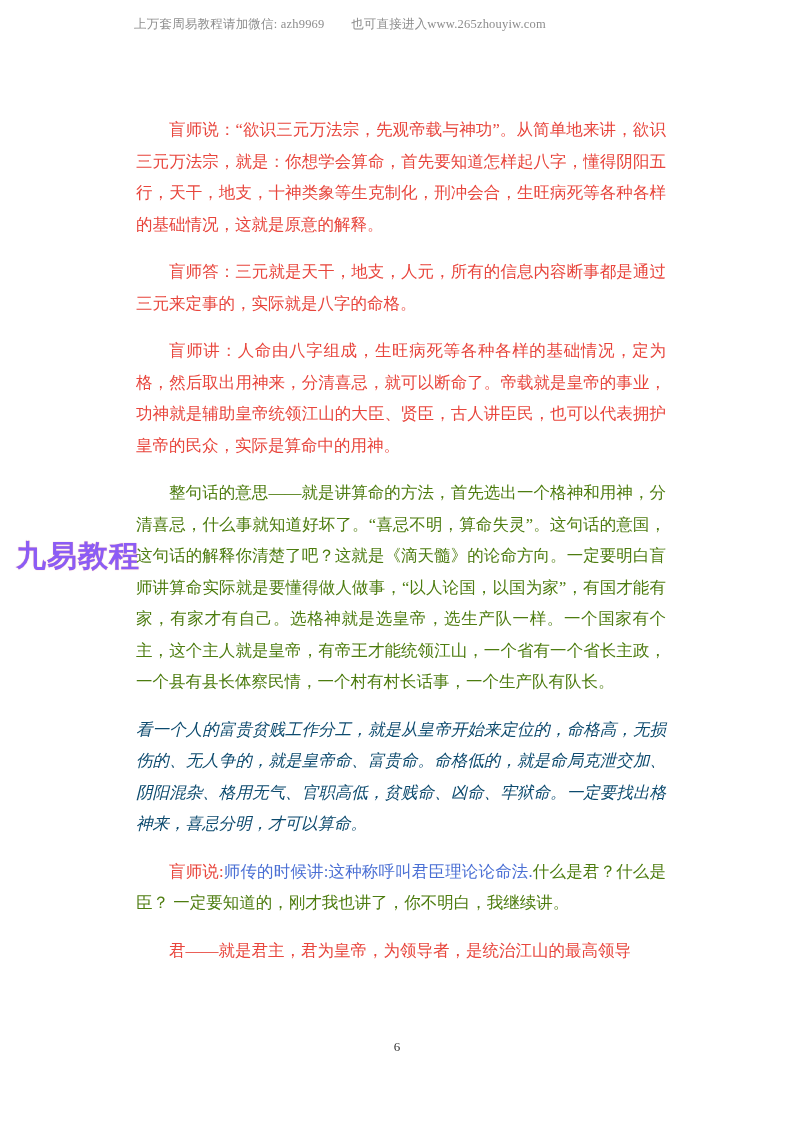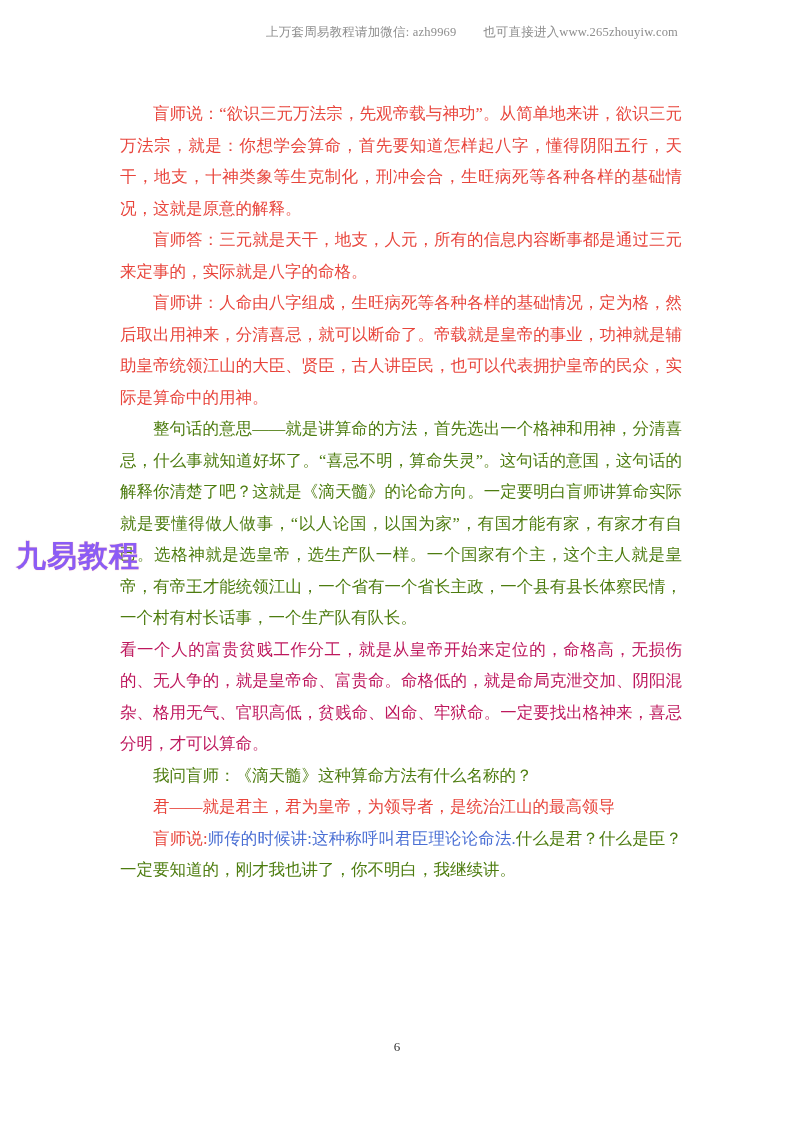--- a/index.html
+++ b/index.html
@@ -19,24 +19,24 @@
     position: absolute;
     inset: 0;
     width: 794px;
     height: 1123px;
     background: #ffffff;
   }
 
   
   .header-line {
     position: absolute;
-    top: 24px;
+    top: 16px;
     left: 0;
     width: 680px;
-    text-align: right;
+    text-align: center;
     font-size: 12.5px;
     color: #8d8d8d;
     font-family: "Liberation Serif", "DejaVu Serif", serif;
     letter-spacing: 0.2px;
     white-space: nowrap;
   }
   .header-line .seg { margin: 0 2px; }
   .header-line .gap { display: inline-block; width: 16px; }
 
   
@@ -45,29 +45,29 @@
     top: 98px;
     left: 120px;
     width: 562px;
     font-size: 16.5px;
     line-height: 31.5px;
     text-align: justify;
     text-justify: inter-ideograph;
   }
 
   .para {
-    margin: 0;
+    margin: 16px;
     text-indent: 2em;
     text-align: justify;
   }
   .para.noindent { text-indent: 0; }
 
   .red    { color: #e8453c; }
   .black  { color: #4d7c0f; }
-  .purple { color: #be185d; }
+  .purple { color: #0c4a6e; font-style: italic; }
   .blue   { color: #4a6fd4; }
 
   
   .watermark {
     position: absolute;
     left: 16px;
     top: 536px;
     font-family: Liberation Serif, serif;
     font-size: 30px;
     font-weight: bold;
@@ -100,23 +100,22 @@
     <span class="seg">也可直接进入www.265zhouyiw.com</span>
   </div>
 
   <div class="content">
 
     <p class="para red">盲师说：“欲识三元万法宗，先观帝载与神功”。从简单地来讲，欲识三元万法宗，就是：你想学会算命，首先要知道怎样起八字，懂得阴阳五行，天干，地支，十神类象等生克制化，刑冲会合，生旺病死等各种各样的基础情况，这就是原意的解释。</p>
     <p class="para red">盲师答：三元就是天干，地支，人元，所有的信息内容断事都是通过三元来定事的，实际就是八字的命格。</p>
     <p class="para red">盲师讲：人命由八字组成，生旺病死等各种各样的基础情况，定为格，然后取出用神来，分清喜忌，就可以断命了。帝载就是皇帝的事业，功神就是辅助皇帝统领江山的大臣、贤臣，古人讲臣民，也可以代表拥护皇帝的民众，实际是算命中的用神。</p>
     <p class="para black">整句话的意思——就是讲算命的方法，首先选出一个格神和用神，分清喜忌，什么事就知道好坏了。“喜忌不明，算命失灵”。这句话的意国，这句话的解释你清楚了吧？这就是《滴天髓》的论命方向。一定要明白盲师讲算命实际就是要懂得做人做事，“以人论国，以国为家”，有国才能有家，有家才有自己。选格神就是选皇帝，选生产队一样。一个国家有个主，这个主人就是皇帝，有帝王才能统领江山，一个省有一个省长主政，一个县有县长体察民情，一个村有村长话事，一个生产队有队长。</p>
     <p class="para purple noindent">看一个人的富贵贫贱工作分工，就是从皇帝开始来定位的，命格高，无损伤的、无人争的，就是皇帝命、富贵命。命格低的，就是命局克泄交加、阴阳混杂、格用无气、官职高低，贫贱命、凶命、牢狱命。一定要找出格神来，喜忌分明，才可以算命。</p>
-    <p class="para black">我问盲师：《滴天髓》这种算命方法有什么名称的？</p>
+    <p class="para"><span class="red">盲师说:</span><span class="blue">师传的时候讲:这种称呼叫君臣理论论命法.</span><span class="black">什么是君？什么是臣？ 一定要知道的，刚才我也讲了，你不明白，我继续讲。</span></p>
     <p class="para red">君——就是君主，君为皇帝，为领导者，是统治江山的最高领导</p>
-    <p class="para"><span class="red">盲师说:</span><span class="blue">师传的时候讲:这种称呼叫君臣理论论命法.</span><span class="black">什么是君？什么是臣？ 一定要知道的，刚才我也讲了，你不明白，我继续讲。</span></p>
 
   </div>
 
   <div class="watermark">九易教程</div>
 
   <div class="page-number">6</div>
 
 </div>
 
 </body></html>

